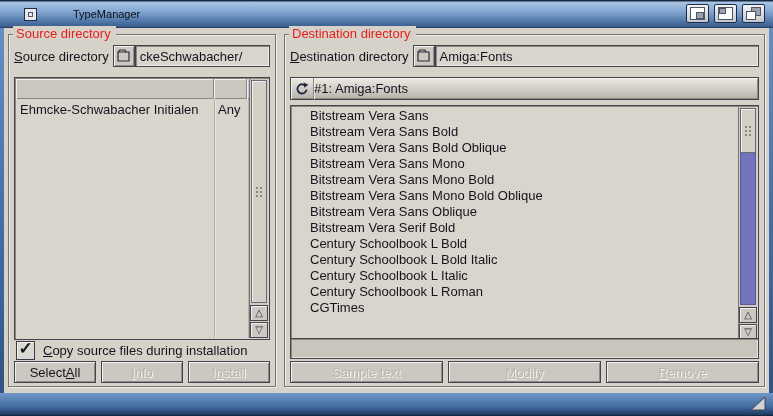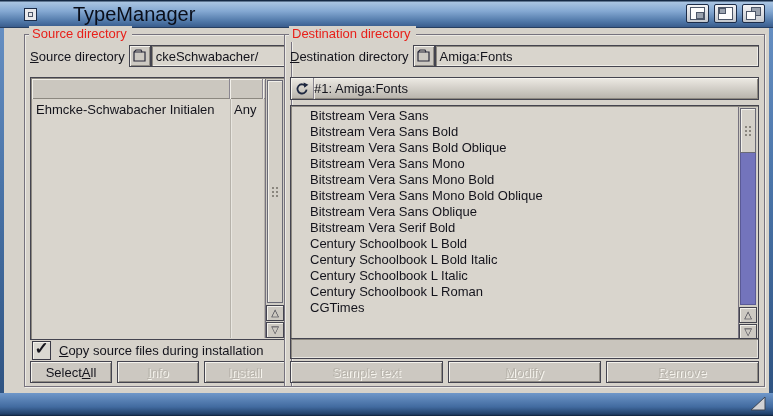--- a/index.html
+++ b/index.html
@@ -11,30 +11,30 @@
     -webkit-user-select:none;user-select:none;
   }
   
   .titlebar{
     position:absolute;left:0;top:0;width:773px;height:28px;
     background:linear-gradient(180deg,#152944 0px,#152944 1px,#aac5e2 2px,#84a8d2 40%,#4d75a6 78%,#3a5d8d 96%,#16263e 100%);
     display:flex;align-items:center;
   }
   .close-gadget{width:13px;height:13px;margin-left:24px;background:#e9e9ec;border:1px solid #1c2c48;position:relative;cursor:pointer;}
   .close-gadget span{position:absolute;left:3px;top:3px;width:5px;height:5px;border:1px solid #4c5668;}
-  .title-text{margin-left:36px;font-size:20px;color:#0a0e1a;}
+  .title-text{margin-left:36px;font-size:11px;color:#0a0e1a;}
   .tb-right{position:absolute;right:8px;top:4px;display:flex;gap:5px;}
   .tg{width:23px;height:19px;background:linear-gradient(#f4f4f6,#c4c8ce);border:1px solid #1c2c48;border-radius:2px;position:relative;}
   .tg .sq{position:absolute;border:1px solid #4c5668;background:#fdfdfd;}
   .tg .fill{position:absolute;background:#9aa2ae;border:1px solid #4c5668;}
   
   .content{position:absolute;left:4px;top:28px;width:765px;height:365px;background:#d6d2ca;}
   .group{position:absolute;top:6px;height:353px;border:1px solid #76727e;box-shadow:inset 1px 1px 0 #eceae4,1px 1px 0 #efede7;}
   .group-label{position:absolute;top:-9px;left:4px;background:#d6d2ca;padding:0 5px 0 3px;color:#e8201a;font-size:13px;line-height:16px;}
-  .group-src{left:20px;width:268px;}
+  .group-src{left:4px;width:268px;}
   .group-dst{left:280px;width:481px;}
   .dir-row{position:absolute;left:5px;right:5px;top:10px;height:22px;display:flex;align-items:center;}
   .dir-label{white-space:nowrap;margin-right:4px;}
   .icon-btn{width:22px;height:22px;flex:none;background:#cdc9c2;border:1px solid #44444f;box-shadow:inset 1px 1px 0 #f4f2ec,inset -1px -1px 0 #908c85;display:flex;align-items:center;justify-content:center;cursor:pointer;}
   .field{flex:1;height:22px;background:#d9d5cd;border:1px solid #44444f;box-shadow:inset 1px 1px 0 #8c8880,inset -1px -1px 0 #efede7;padding:0 4px;display:flex;align-items:center;overflow:hidden;white-space:nowrap;}
   
   .table{position:absolute;left:5px;right:5px;top:42px;bottom:46px;border:1px solid #44444f;box-shadow:inset 1px 1px 0 #8c8880;background:#d9d5cd;}
   .thead{position:absolute;left:1px;right:20px;top:1px;height:20px;display:flex;}
   .th{background:#cbc7bf;border-right:1px solid #8a8690;box-shadow:inset 1px 1px 0 #f2f0ea,inset 0 -1px 0 #8c8880;padding:19px 0 0 5px;overflow:hidden;white-space:nowrap;}
   .tbody{position:absolute;left:1px;right:20px;top:21px;bottom:1px;overflow:hidden;}

